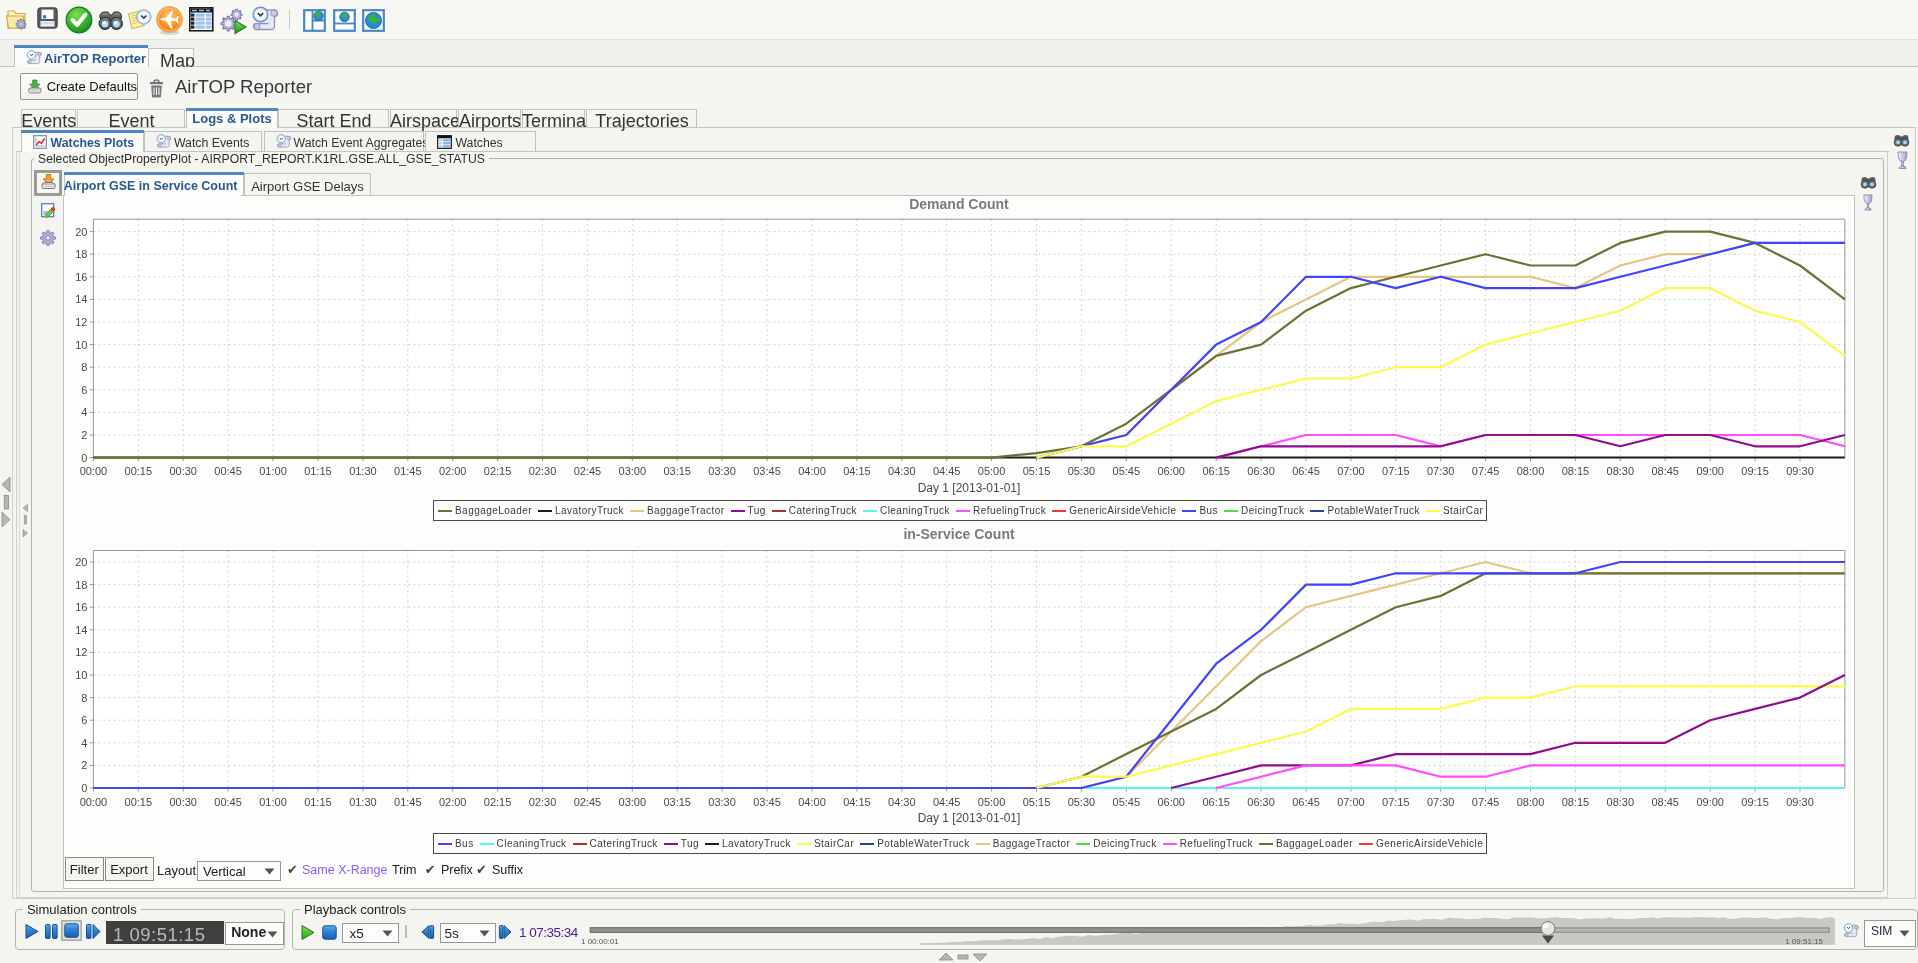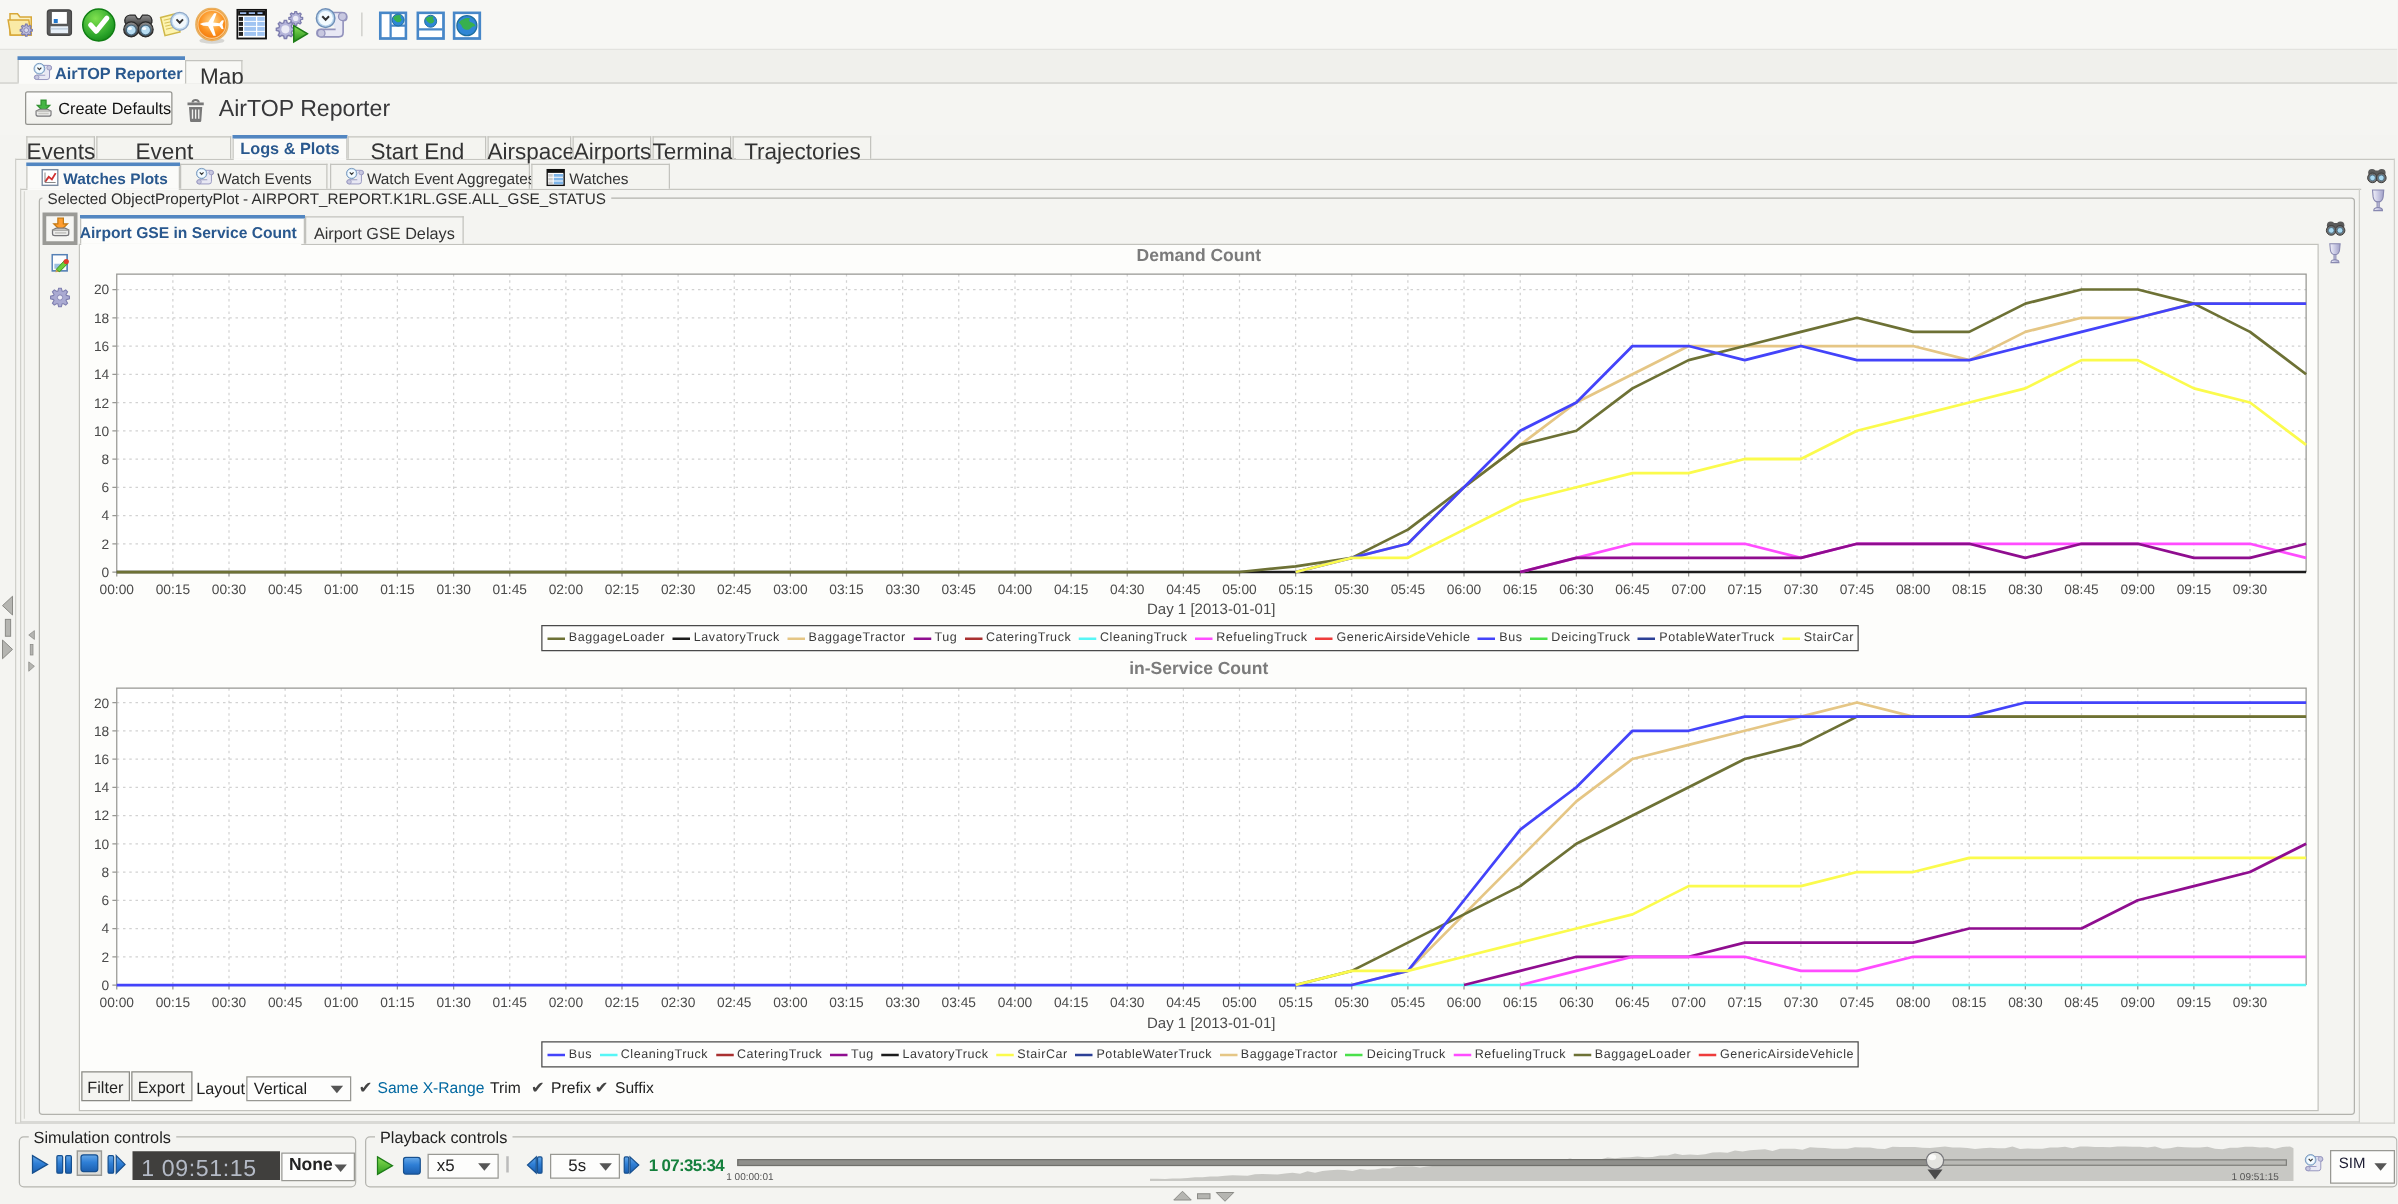--- a/index.html
+++ b/index.html
@@ -495,21 +495,21 @@
       <span class="li"><span class="sw" style="background:#ee3b3b"></span>GenericAirsideVehicle</span>
     </div>
 
 <div class="abs btn" style="left:64.8px;top:857.3px;width:37px;height:22px">Filter</div>
 <div class="abs btn" style="left:104.5px;top:857.3px;width:47px;height:22px">Export</div>
 <div class="abs" style="left:157px;top:863px;font-size:13px;color:#222">Layout</div>
 <div class="abs dd" style="left:197px;top:861px;width:81.5px;height:17.6px"><span style="font-size:13px;font-weight:normal;color:#222;margin-left:5px">Vertical</span><svg width="11" height="7" style="position:absolute;right:5px;top:6px">
         <path d="M0.5 0.5 H10.5 L5.5 6.5 Z" fill="#555"></path>
       </svg></div>
 <div class="abs" style="left:287px;top:862px;font-size:13px;color:#444">✔</div>
-<div class="abs" style="left:302px;top:862.5px;font-size:12.5px;color:#0369a1">Same X-Range</div>
+<div class="abs" style="left:302px;top:862.5px;font-size:12.5px;color:#8b5cf6">Same X-Range</div>
 <div class="abs" style="left:392px;top:862.5px;font-size:12.5px;color:#222">Trim</div>
 <div class="abs" style="left:424.8px;top:862px;font-size:13px;color:#444">✔</div>
 <div class="abs" style="left:440.9px;top:862.5px;font-size:12.5px;color:#222">Prefix</div>
 <div class="abs" style="left:475.9px;top:862px;font-size:13px;color:#444">✔</div>
 <div class="abs" style="left:492px;top:862.5px;font-size:12.5px;color:#222">Suffix</div>
 
 <div class="fs" style="left:14.9px;top:908.6px;width:268px;height:39.2px">
       <span class="fslab">Simulation controls</span>
     </div>
 <svg class="abs" style="left:23.5px;top:923px" width="16" height="17" viewBox="0 0 16 17">
@@ -620,39 +620,39 @@
           <stop offset="1" stop-color="#1b5fb0"></stop>
         </linearGradient>
         <linearGradient id="ggn" x1="0" y1="0" x2="0" y2="1">
           <stop offset="0" stop-color="#86dc52"></stop>
           <stop offset="1" stop-color="#2f9e1f"></stop>
         </linearGradient>
       </defs>
       <path d="M9 1.5 L2 8 L9 14.5 Z" fill="url(#gbl)" stroke="#17508f"></path>
       <rect x="10" y="1.5" width="3.6" height="13" rx="1" fill="url(#gbl)" stroke="#17508f"></rect>
     </svg>
-<div class="abs dd" style="left:439.6px;top:922.6px;width:54.5px;height:18.2px"><span style="font-size:13.5px;font-weight:normal;color:#222;margin-left:14px">5s</span><svg width="11" height="7" style="position:absolute;right:5px;top:6px">
+<div class="abs dd" style="left:439.6px;top:922.6px;width:54.5px;height:18.2px"><span style="font-size:13.5px;font-weight:normal;color:#222;margin-left:4px">5s</span><svg width="11" height="7" style="position:absolute;right:5px;top:6px">
         <path d="M0.5 0.5 H10.5 L5.5 6.5 Z" fill="#555"></path>
       </svg></div>
 <svg class="abs" style="left:498px;top:924px" width="15" height="16" viewBox="0 0 15 16">
       <defs>
         <linearGradient id="gbl" x1="0" y1="0" x2="0" y2="1">
           <stop offset="0" stop-color="#66a8e8"></stop>
           <stop offset="0.45" stop-color="#2f7fd6"></stop>
           <stop offset="1" stop-color="#1b5fb0"></stop>
         </linearGradient>
         <linearGradient id="ggn" x1="0" y1="0" x2="0" y2="1">
           <stop offset="0" stop-color="#86dc52"></stop>
           <stop offset="1" stop-color="#2f9e1f"></stop>
         </linearGradient>
       </defs>
       <rect x="1.4" y="1.5" width="3.6" height="13" rx="1" fill="url(#gbl)" stroke="#17508f"></rect>
       <path d="M6 1.5 L13 8 L6 14.5 Z" fill="url(#gbl)" stroke="#17508f"></path>
     </svg>
-<div class="abs" style="left:519px;top:924.5px;font-size:13.5px;font-weight:bold;color:#15803d;letter-spacing:-0.5px">1 07:35:34</div>
+<div class="abs" style="left:519px;top:924.5px;font-size:13.5px;font-weight:normal;color:#4c1d95;letter-spacing:-0.5px">1 07:35:34</div>
 <svg class="abs" style="left:575px;top:905px" width="1260" height="50" viewBox="575 905 1260 50" font-family="Liberation Sans, sans-serif">
 <polygon points="920,944.5 920,942.9 926,942.9 932,943.1 938,942.7 944,942.7 950,942.3 956,941.8 962,941.8 968,941.1 974,941.2 980,940.5 986,940.2 992,940.3 998,940.5 1004,939.3 1010,939.1 1016,939.4 1022,939.6 1028,938.8 1034,938.2 1040,938.9 1046,936.9 1052,938.2 1058,936.8 1064,936.2 1070,935.8 1076,935.9 1082,936.8 1088,935.1 1094,935.7 1100,935.5 1106,934.6 1112,934.7 1118,933.4 1124,933.1 1130,933.1 1136,933.9 1142,933.1 1148,932.5 1154,932.8 1160,932.3 1166,931.6 1172,932.4 1178,931.9 1184,930.7 1190,931.1 1196,930.7 1202,931.2 1208,930.6 1214,929.3 1220,930.6 1226,928.4 1232,928.7 1238,929.2 1244,927.6 1250,928.0 1256,926.8 1262,927.9 1268,927.8 1274,927.1 1280,927.5 1286,925.9 1292,926.5 1298,926.0 1304,925.7 1310,925.1 1316,925.7 1322,925.6 1328,924.3 1334,924.4 1340,922.8 1346,923.9 1352,923.5 1358,924.0 1364,923.4 1370,921.9 1376,921.8 1382,922.2 1388,920.4 1394,921.1 1400,920.2 1406,919.8 1412,919.4 1418,920.7 1424,919.0 1430,918.9 1436,919.0 1442,919.7 1448,917.7 1454,918.2 1460,918.3 1466,919.0 1472,918.9 1478,919.0 1484,917.7 1490,918.0 1496,917.9 1502,919.0 1508,919.2 1514,917.4 1520,917.5 1526,917.6 1532,917.6 1538,918.2 1544,918.4 1550,917.7 1556,917.1 1562,918.0 1568,917.9 1574,918.3 1580,919.2 1586,918.6 1592,918.2 1598,918.5 1604,918.6 1610,917.2 1616,919.1 1622,918.8 1628,919.0 1634,918.9 1640,918.0 1646,918.0 1652,917.3 1658,918.5 1664,917.2 1670,917.2 1676,917.6 1682,917.5 1688,917.8 1694,917.2 1700,917.1 1706,917.4 1712,917.3 1718,917.9 1724,917.2 1730,919.0 1736,918.5 1742,917.4 1748,917.7 1754,917.9 1760,917.9 1766,917.4 1772,919.0 1778,919.3 1784,918.1 1790,918.2 1796,917.3 1802,917.3 1808,917.9 1814,917.7 1820,918.9 1826,917.5 1832,917.2 1834.9,918.5 1834.9,944.8 920,944.8" fill="#c8c8c4"></polygon>
 <rect x="590.3" y="927.9" width="1238.8" height="4.3" fill="#b9b9b5" stroke="#80807c" stroke-width="1"></rect>
 <rect x="590.3" y="927.7" width="957" height="4.7" fill="#8f8f8b" stroke="#70706c" stroke-width="1"></rect>
 <path d="M1542 935.5 L1554 935.5 L1548 943.5 Z" fill="#4a4a4a"></path>
 <circle cx="1548" cy="928.5" r="6.9" fill="#e4e4e0" stroke="#78787c" stroke-width="1"></circle>
 <ellipse cx="1545.8" cy="925.8" rx="3.1" ry="2.4" fill="#ffffff" opacity="0.8"></ellipse>
 <text x="581" y="944" font-size="8" fill="#555">1 00:00:01</text>
 <text x="1823" y="944" font-size="8" fill="#555" text-anchor="end">1 09:51:15</text>
 </svg>

